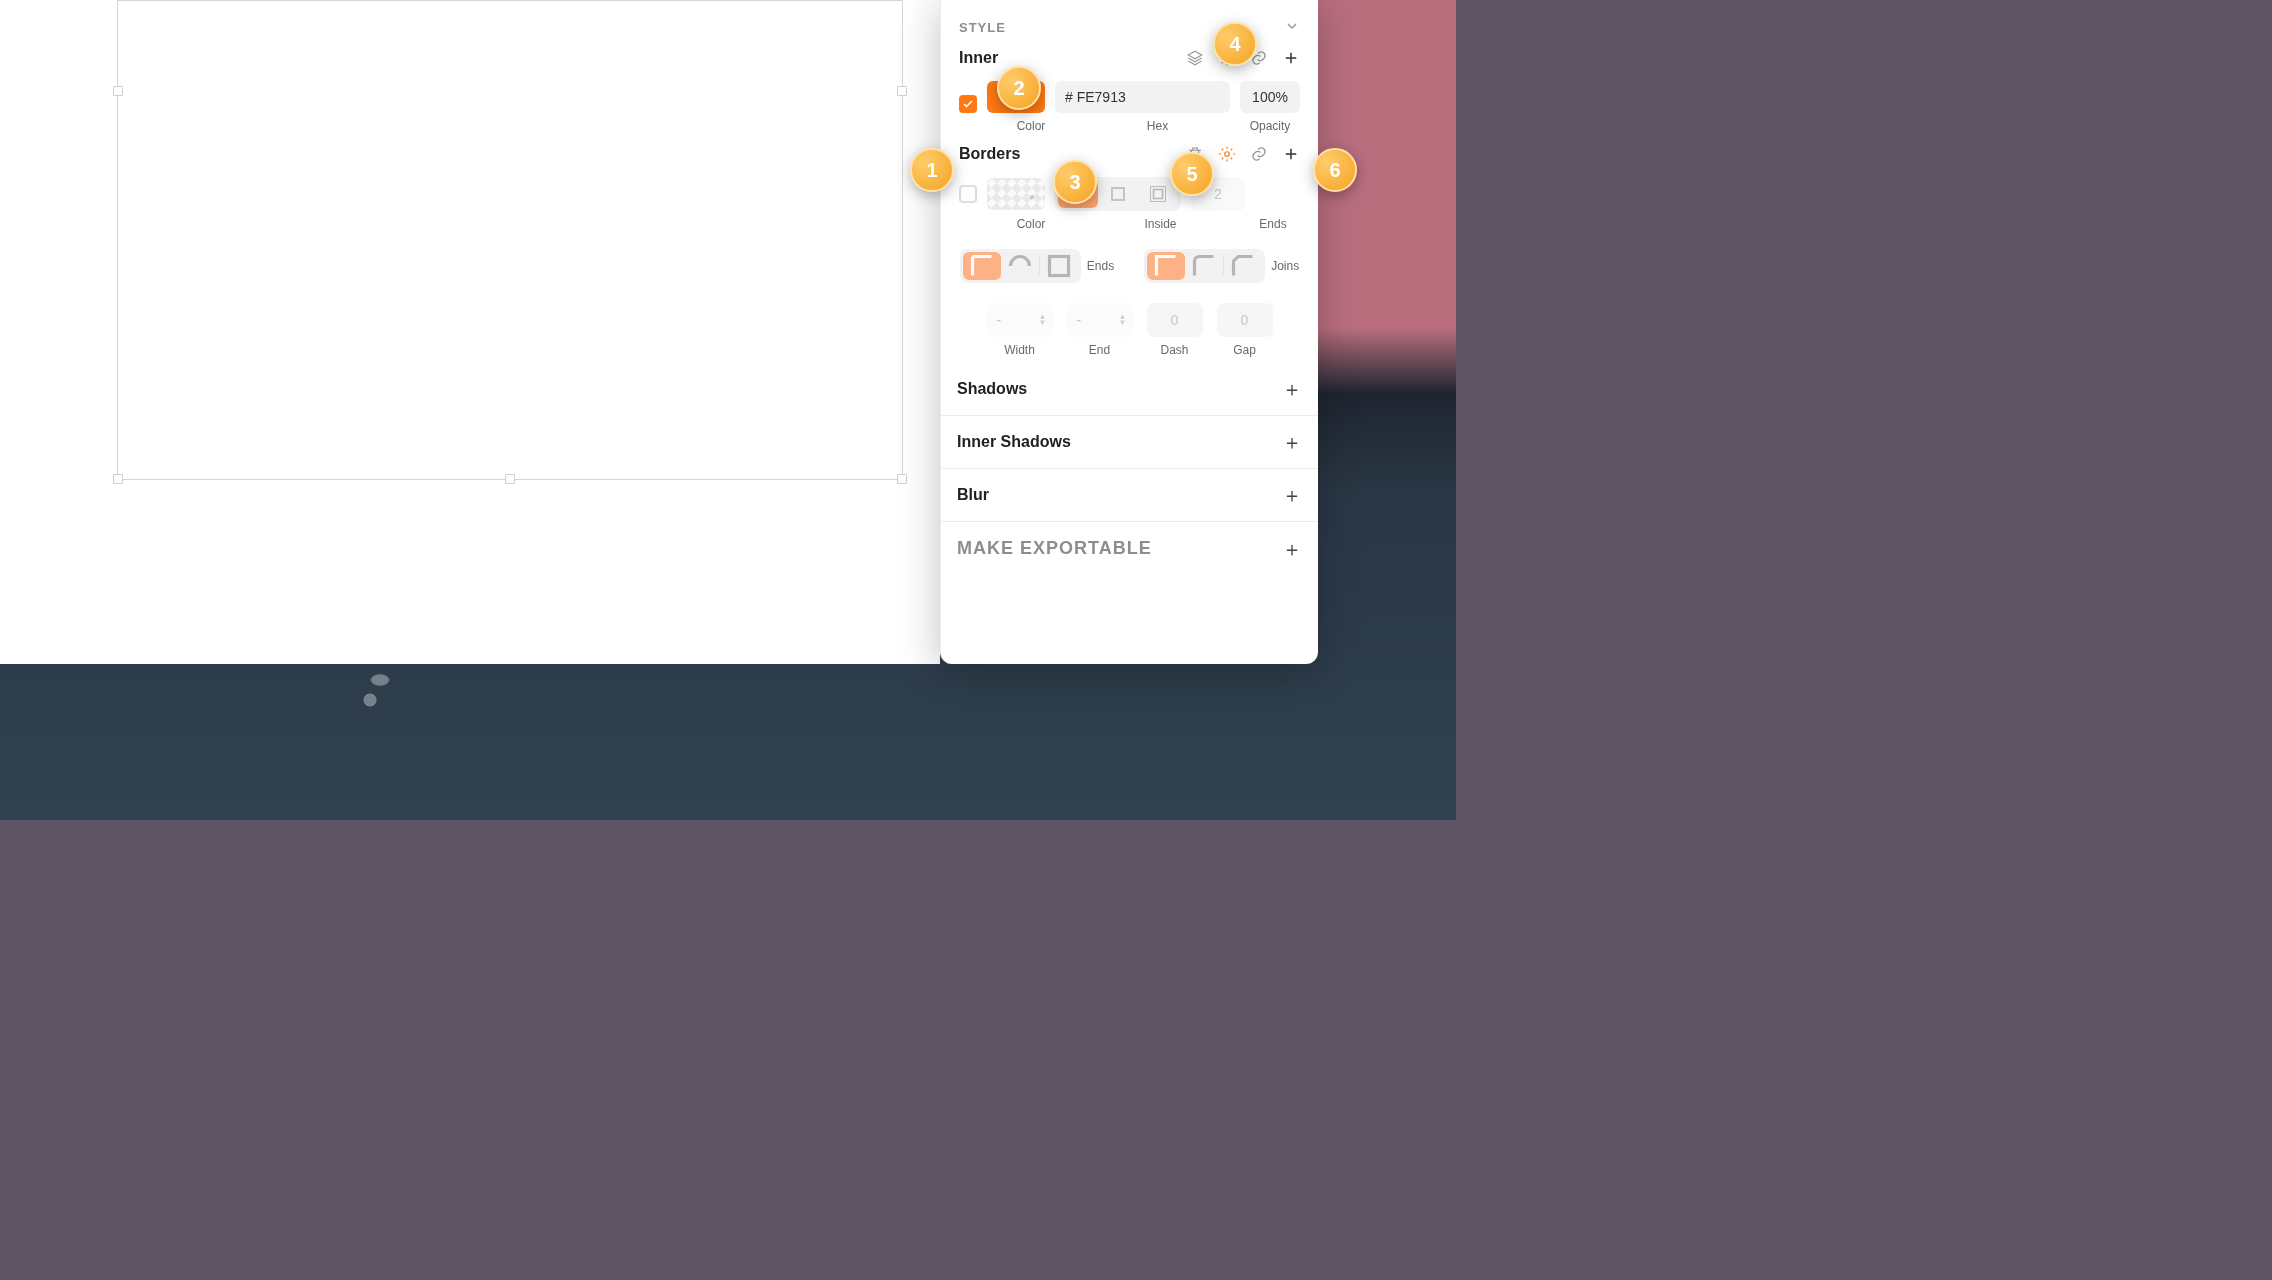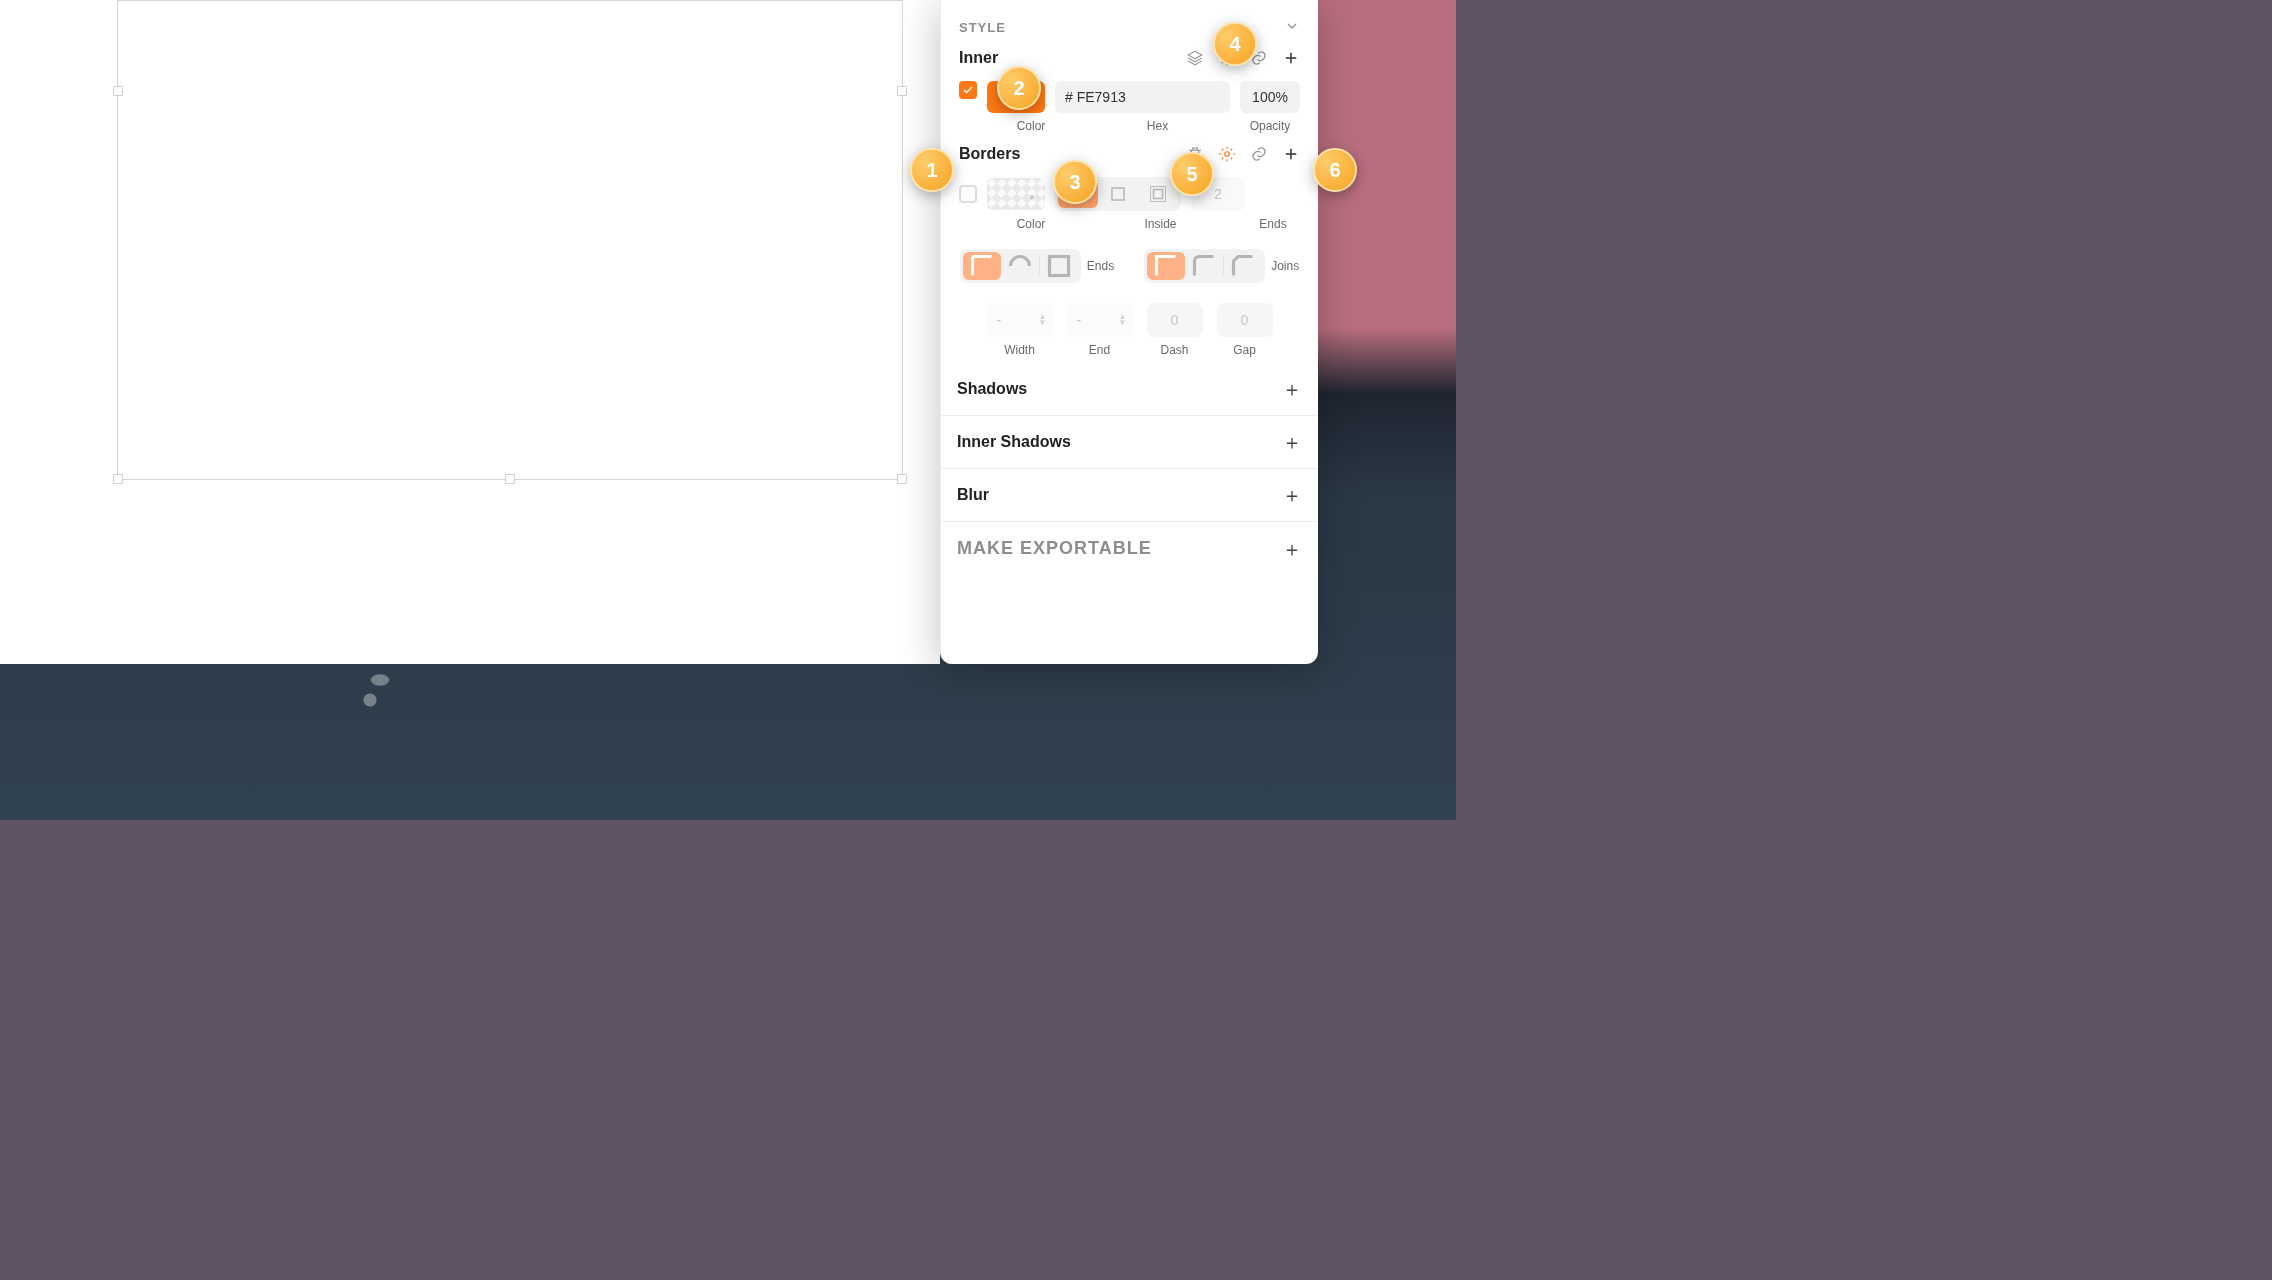--- a/index.html
+++ b/index.html
@@ -69,21 +69,21 @@
       color:#8d8d8d;font-size:13px;letter-spacing:1px;font-weight:600;
     }
 
     .fills-hdr,.borders-hdr,.simple-hdr{
       display:flex;justify-content:space-between;align-items:center;margin-top:12px;
     }
     .hdr-title{font-weight:700;font-size:16px;color:#222;}
     .hdr-tools{display:flex;gap:14px;align-items:center;color:#888;}
     .hdr-tools svg{width:18px;height:18px;display:block;}
 
-    .fill-row{display:flex;align-items:flex-start;gap:10px;margin-top:14px;}
+    .fill-row{display:flex;align-items:flex-end;gap:10px;margin-top:14px;}
     .chk{width:18px;height:18px;border-radius:4px;background:#FE7913;display:flex;align-items:center;justify-content:center;}
     .chk svg{width:12px;height:12px;fill:#fff;}
     .swatch{width:58px;height:32px;border-radius:6px;display:flex;align-items:center;justify-content:flex-end;padding-right:4px;}
     .swatch-ico{width:14px;height:14px;opacity:.6;}
     .txt-input{
       background:#f2f2f2;border-radius:6px;height:32px;display:flex;align-items:center;padding:0 10px;
       font-size:14px;color:#333;min-width:0;
     }
     .hex-input{flex:1;}
     .op-input{width:60px;justify-content:center;}

